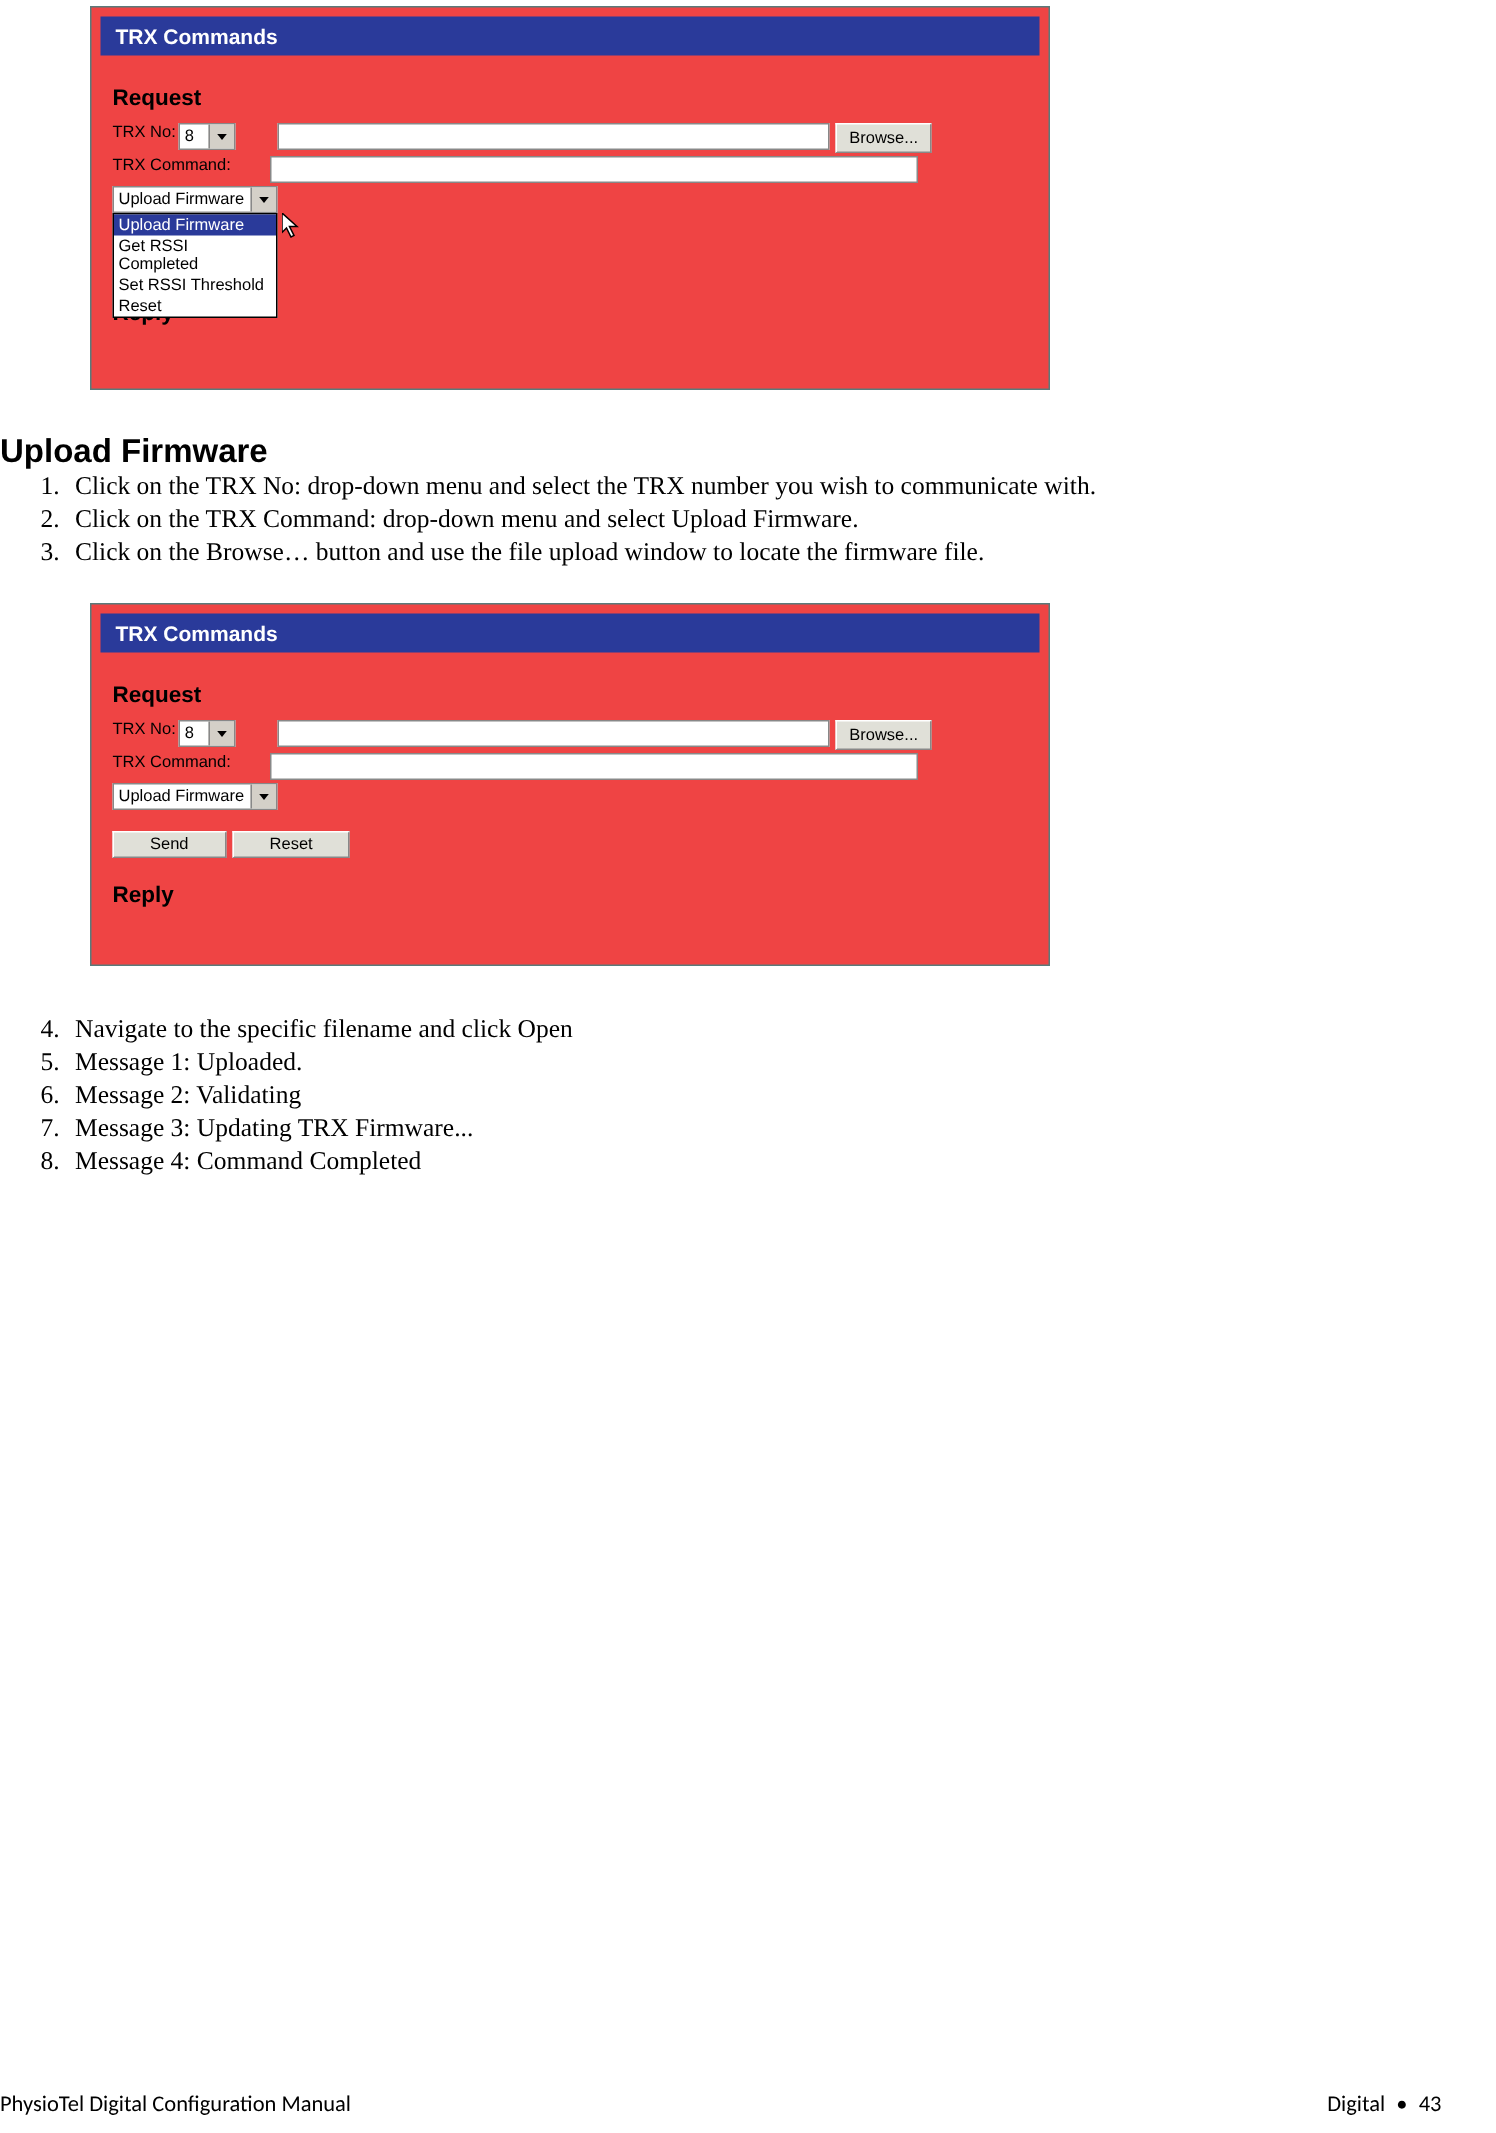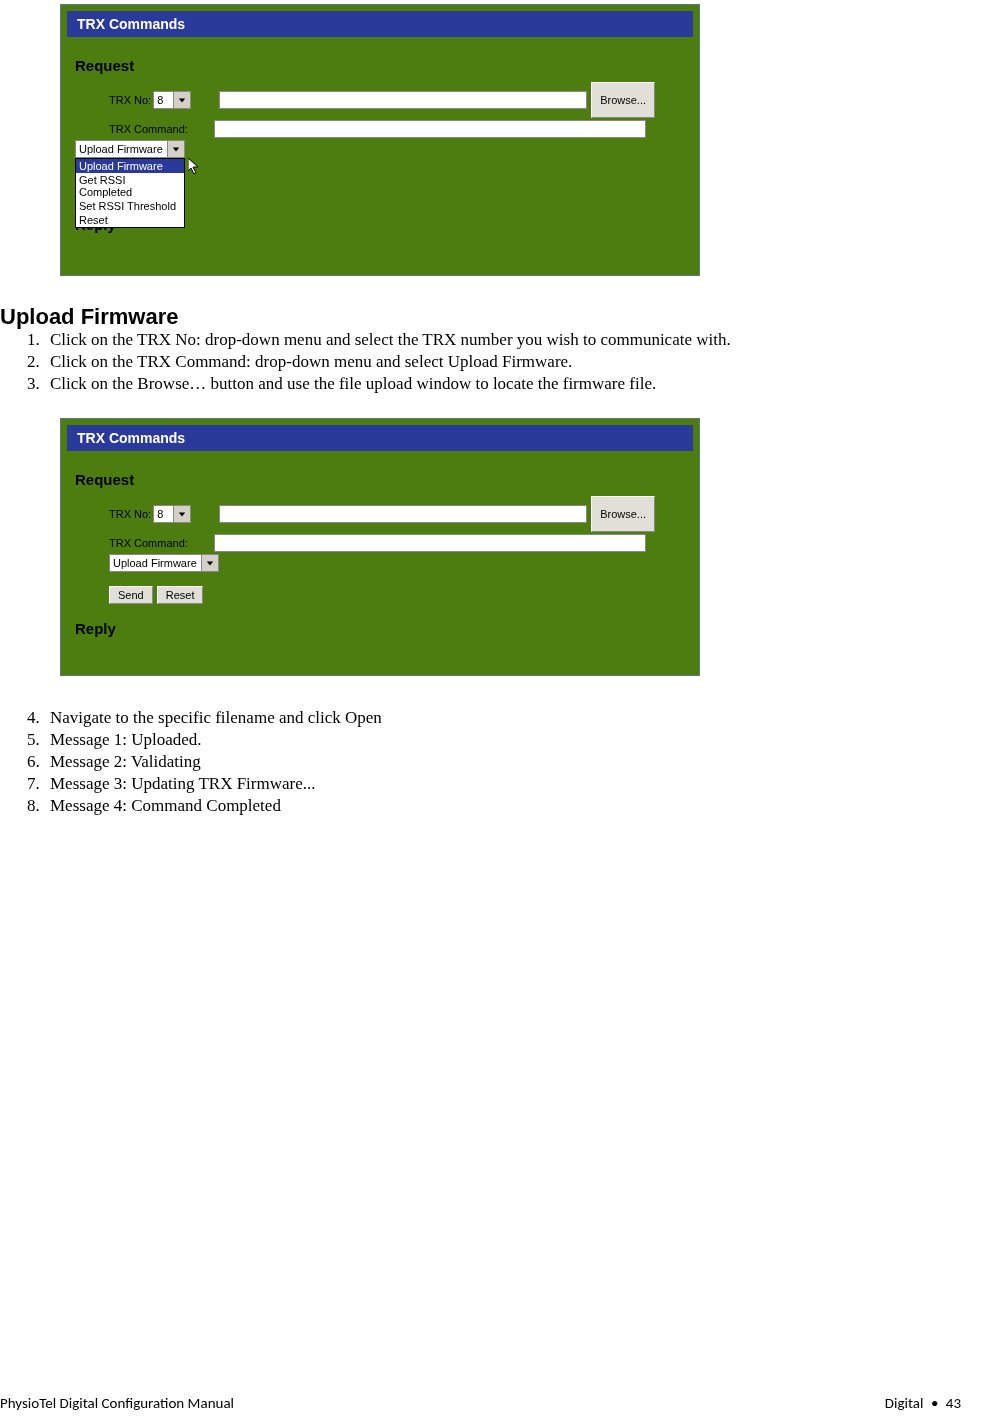--- a/index.html
+++ b/index.html
@@ -13,21 +13,21 @@
   }
   .page {
     padding: 0 0 40px 0;
     position: relative;
     min-height: 1380px;
   }
   .screenshot-box {
     border: 1px solid #5a7a7a;
     margin-left: 60px;
     width: 638px;
-    background: #4d7c0f;
+    background: #ef4444;
     padding: 0;
   }
   .screenshot-inner {
     padding: 6px;
   }
   .trx-header {
     background: #2a3a9a;
     color: #fff;
     font-family: Arial, sans-serif;
     font-weight: bold;
@@ -42,23 +42,21 @@
     padding: 4px 8px;
     margin-top: 16px;
   }
   .form-area {
     padding: 4px 8px 2px 8px;
     font-family: Tahoma, Arial, sans-serif;
     font-size: 11px;
   }
   .form-row {
     display: flex;
-    align-items: center;
     margin-bottom: 2px;
-    margin-left: 34px;
   }
   .sel-small {
     font-family: Tahoma, Arial, sans-serif;
     font-size: 11px;
     background: #fff;
     border: 1px solid #888;
     height: 18px;
     box-sizing: border-box;
   }
   .sel-trxno {
@@ -82,21 +80,21 @@
     font-size: 11px;
   }
   .browse-btn {
     font-family: Tahoma, Arial, sans-serif;
     font-size: 11px;
     background: #e0e0d8;
     border: 1px solid #888;
     border-top-color: #fff;
     border-left-color: #fff;
     padding: 1px 8px;
-    height: 36px;
+    height: 20px;
     box-sizing: border-box;
     margin-left: 4px;
   }
   .dropdown-open {
     position: relative;
     width: 110px;
     margin-top: 2px;
     margin-left: 0px;
   }
   .dd-closed {
@@ -143,21 +141,21 @@
   .spacer-row {
     height: 6px;
   }
   .btn {
     font-family: Tahoma, Arial, sans-serif;
     font-size: 11px;
     background: #e0e0d8;
     border: 1px solid #888;
     border-top-color: #fff;
     border-left-color: #fff;
-    padding: 2px 8px;
+    padding: 2px 24px;
     margin-right: 4px;
   }
   .section-heading {
     font-family: Arial, Helvetica, sans-serif;
     font-weight: bold;
     font-size: 22px;
     margin: 28px 0 0 0;
     padding: 0;
   }
   .body-text {

